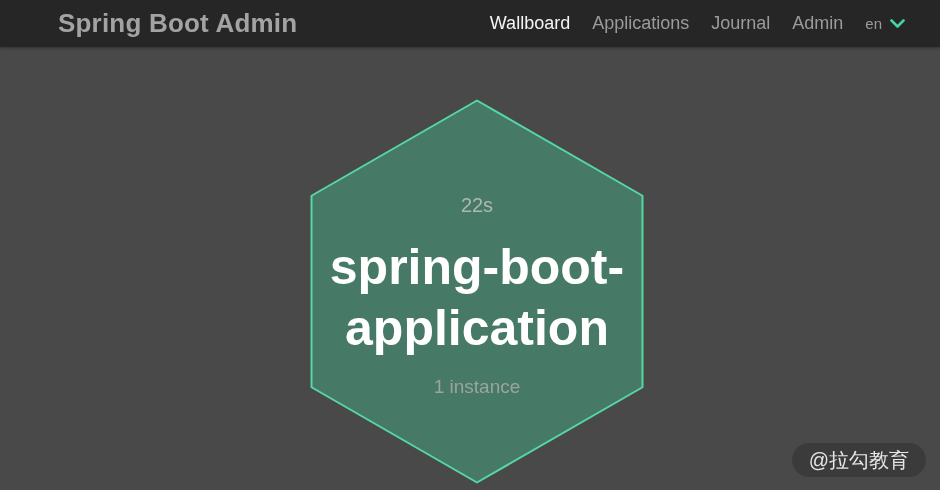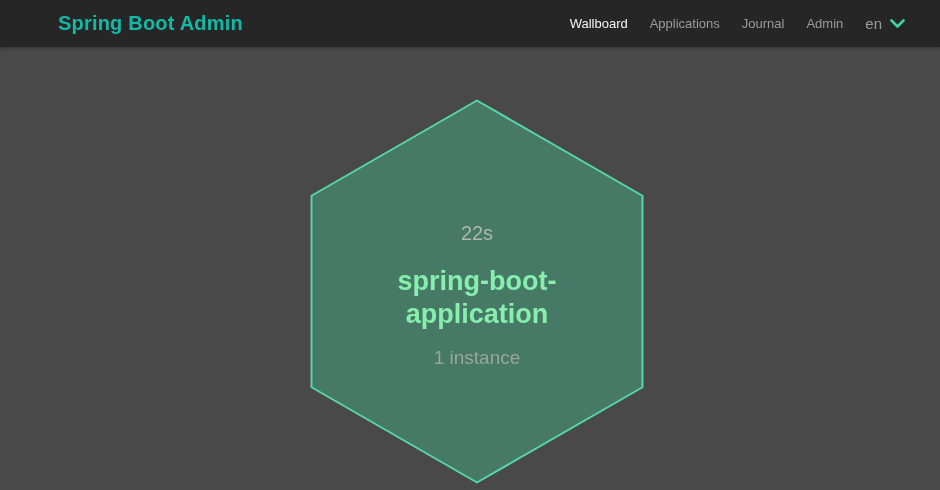--- a/index.html
+++ b/index.html
@@ -25,33 +25,33 @@
   .app-header {
     position: absolute; top: 0; left: 0;
     width: 940px; height: 47px;
     background: var(--header-bg);
     display: flex; align-items: center; justify-content: space-between;
     padding: 0 35px 0 58px;
     box-shadow: 0 1px 3px rgba(0,0,0,0.35);
     z-index: 5;
   }
   .brand {
-    color: #14b8a6;
-    font-size: 20px;
+    color: #a3a3a3;
+    font-size: 26px;
     font-weight: 700;
     letter-spacing: 0.2px;
     cursor: default;
     white-space: nowrap;
   }
   .nav {
     display: flex; align-items: center;
     list-style: none;
   }
   .nav-item {
-    font-size: 13px;
+    font-size: 18px;
     color: var(--nav-inactive);
     padding: 0 11px;
     cursor: pointer;
     white-space: nowrap;
   }
   .nav-item.active { color: var(--nav-active); }
   .lang-select {
     display: flex; align-items: center;
     padding: 0 0 0 11px;
     cursor: pointer;
@@ -89,24 +89,24 @@
     align-items: center; justify-content: center;
     text-align: center;
     padding-top: 8px;
   }
   .hex-uptime {
     font-size: 20px;
     color: var(--uptime-color);
     margin-bottom: 20px;
   }
   .hex-name {
-    font-size: 27px;
+    font-size: 50px;
     font-weight: 600;
     line-height: 1.22;
-    color: #86efac;
+    color: #ffffff;
     max-width: 300px;
     overflow-wrap: break-word;
   }
   .hex-instances {
     font-size: 19px;
     color: var(--instance-color);
     margin-top: 17px;
   }
 
   
@@ -153,13 +153,14 @@
       <polygon class="hexagon-shape" points="167,1.5 332.5,97 332.5,289 167,384.5 1.5,289 1.5,97"></polygon>
     </svg>
 
     <div class="hex-content">
       <div class="hex-uptime">22s</div>
       <div class="hex-name">spring-boot-application</div>
       <div class="hex-instances">1 instance</div>
     </div>
   </div>
 
+  <div class="watermark">@拉勾教育</div>
 </main>
 
 </body></html>

